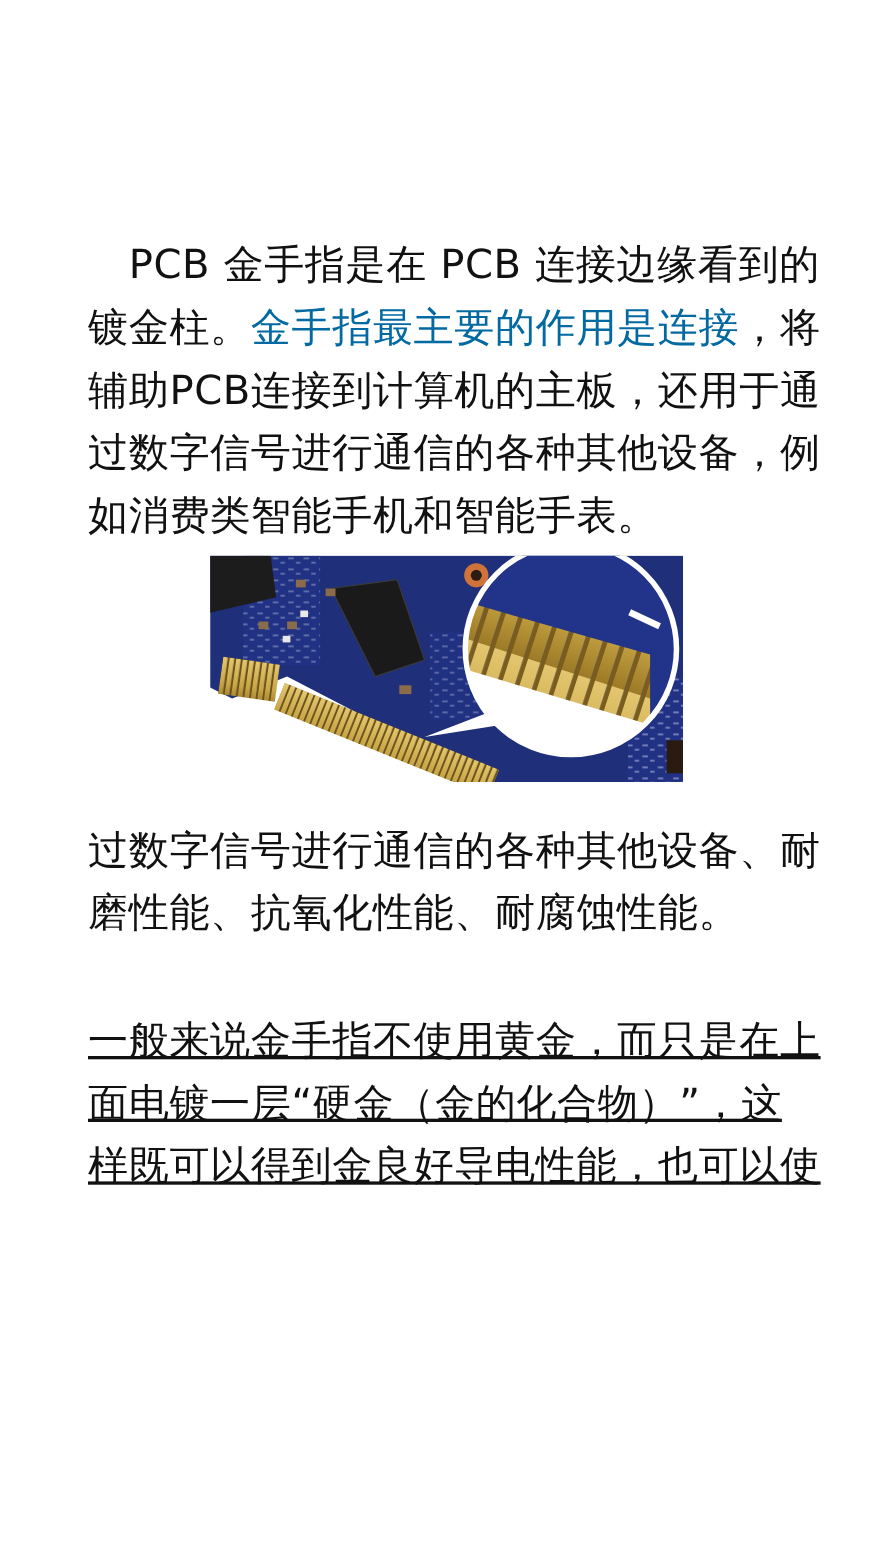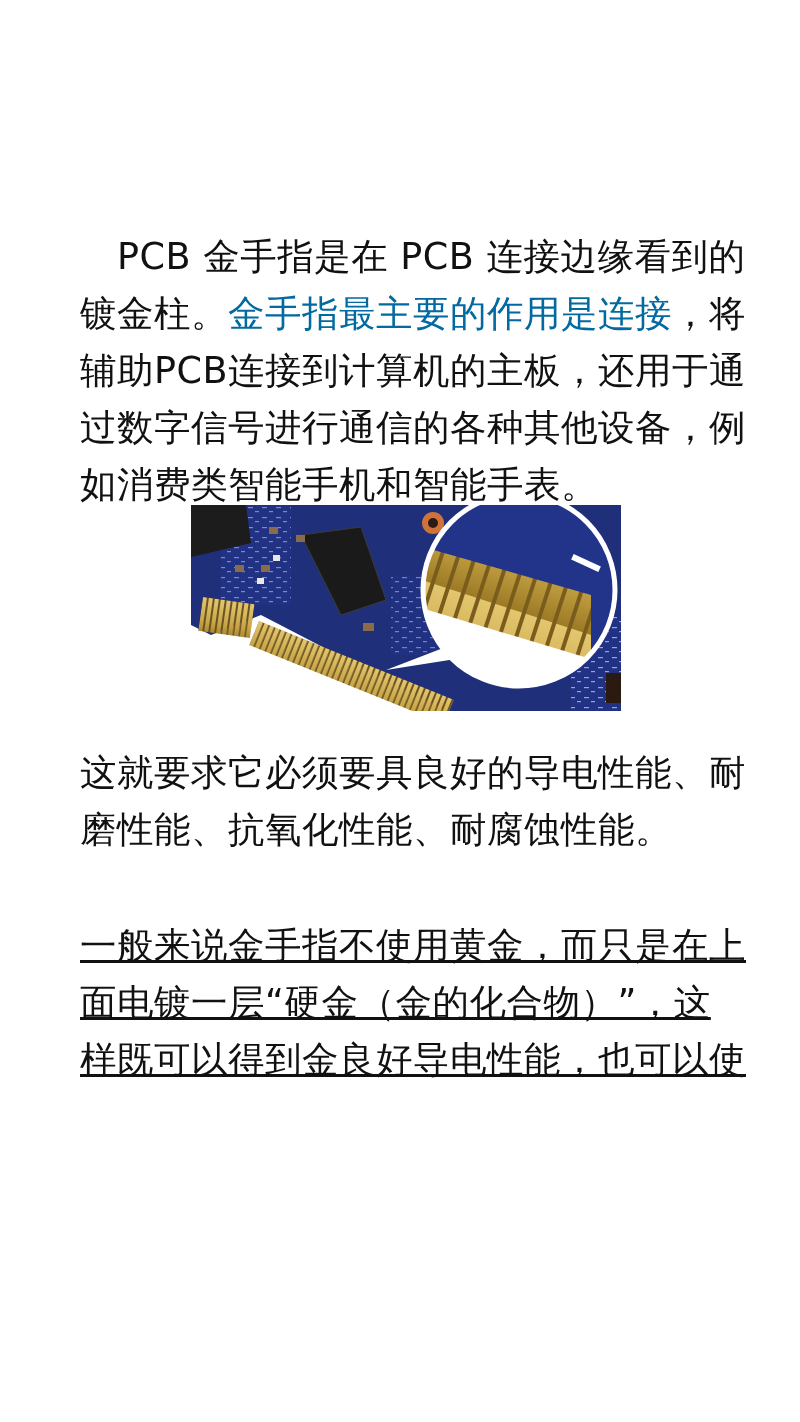--- a/index.html
+++ b/index.html
@@ -25,21 +25,21 @@
       margin: 0;
       word-break: break-all;
     }
     .para .line {
       display: block;
       white-space: nowrap;
     }
     .red {
       color: #0369a1;
     }
-    #p1 { top: 228px; }
+    #p1 { top: 212px; }
     #p2 { top: 744px; }
     #p3 { top: 917px; text-decoration: underline; }
 
     .figure {
       position: absolute;
       left: 191px;
       top: 505px;
       width: 430px;
       height: 206px;
       overflow: hidden;
@@ -124,21 +124,21 @@
         <path d="M220,100 L420,160 L420,200 L220,200 Z" fill="#ffffff"></path>
         <rect x="380" y="55" width="30" height="6" fill="#ffffff" transform="rotate(25 395 58)"></rect>
       </g>
       <circle cx="328" cy="85" r="96" fill="none" stroke="#ffffff" stroke-width="5"></circle>
 
       <rect x="415" y="168" width="15" height="30" fill="#2b1a10"></rect>
     </svg>
   </div>
 
   <p class="para" id="p2">
-    <span class="line">这就要求它必须要具良好的导电性能、耐</span>
+    <span class="line">过数字信号进行通信的各种其他设备、耐</span>
     <span class="line">磨性能、抗氧化性能、耐腐蚀性能。</span>
   </p>
 
   <p class="para" id="p3">
     <span class="line">一般来说金手指不使用黄金，而只是在上</span>
     <span class="line">面电镀一层“硬金（金的化合物）”，这</span>
     <span class="line">样既可以得到金良好导电性能，也可以使</span>
   </p>
 
 </div>

